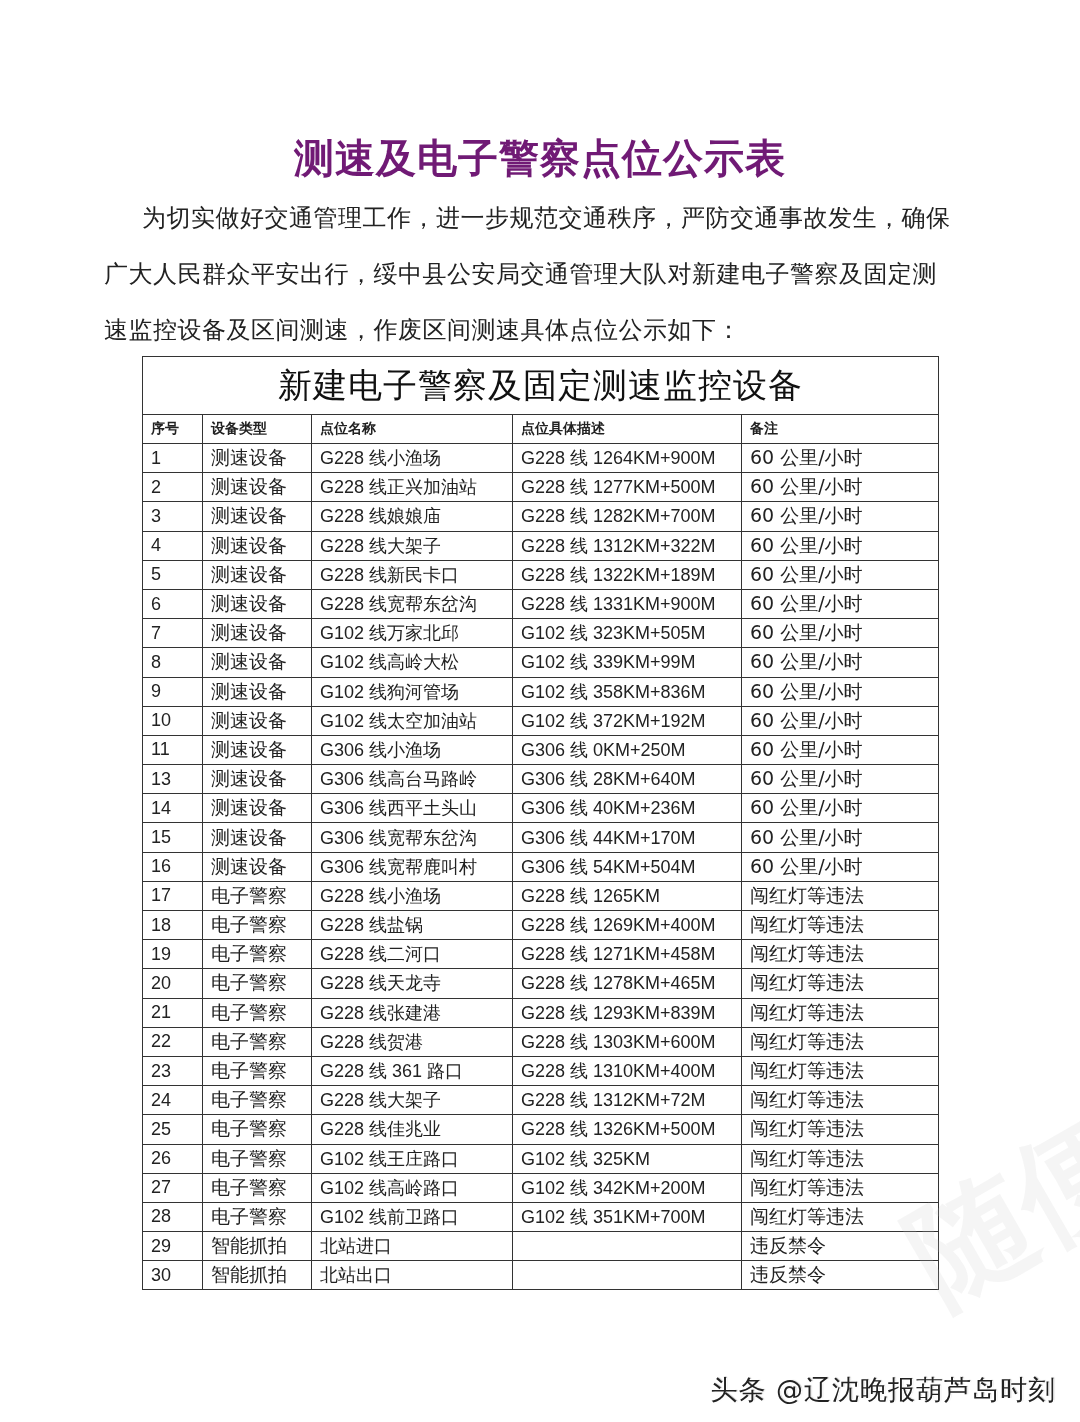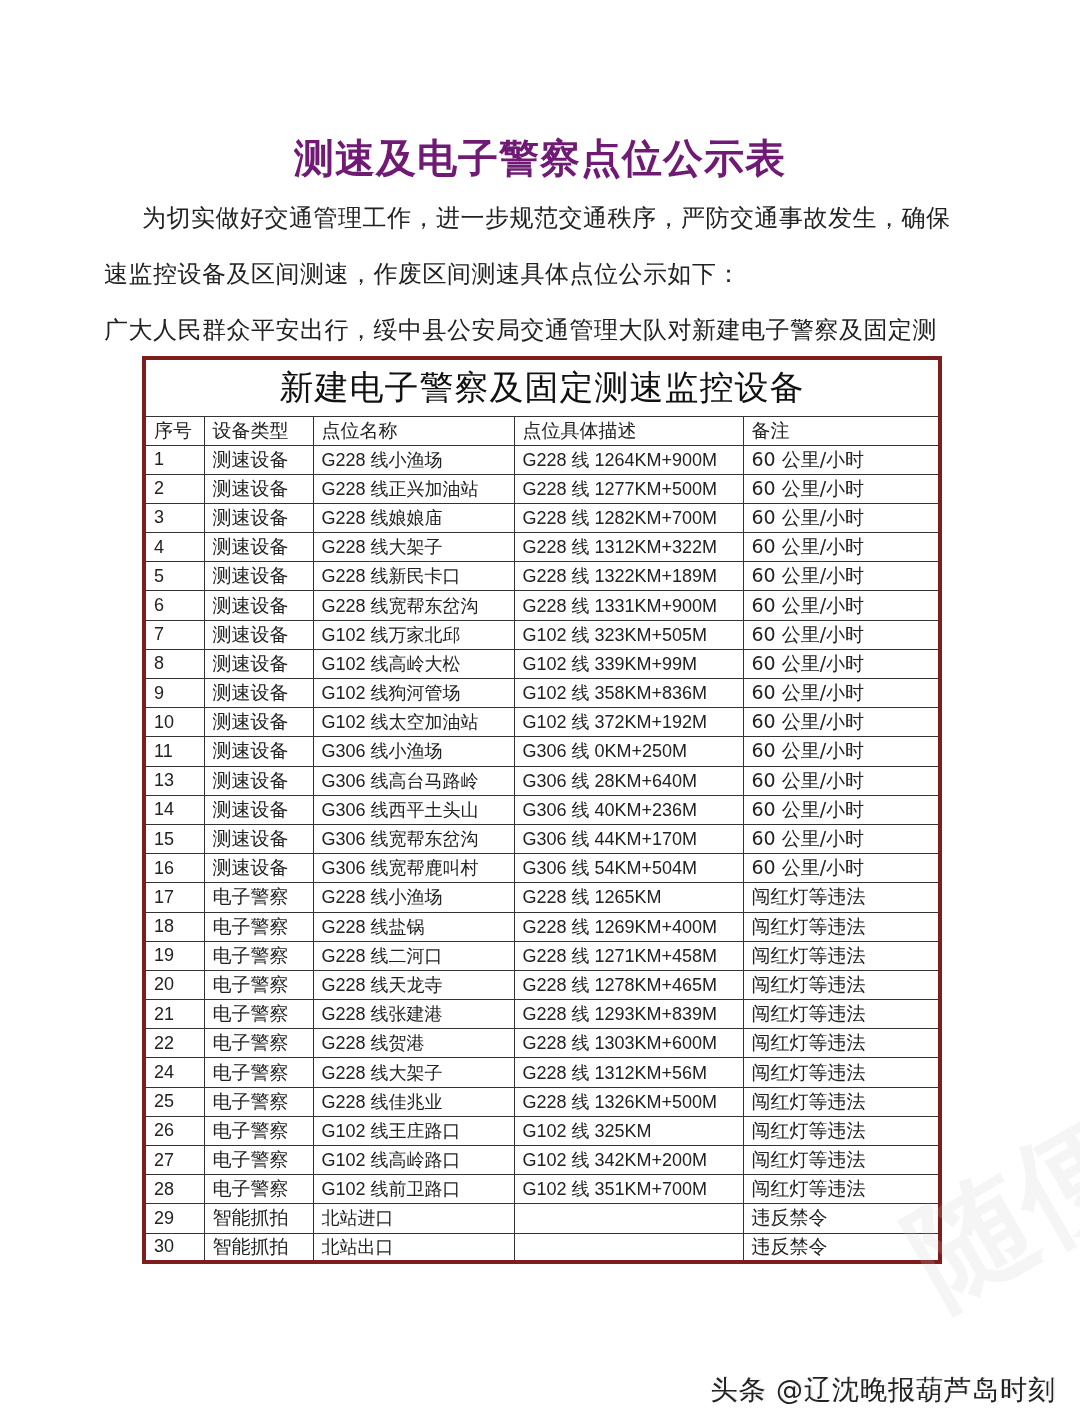--- a/index.html
+++ b/index.html
@@ -42,42 +42,42 @@
     .table-wrap {
       position: absolute;
       left: 142px;
       top: 356px;
       width: 796px;
     }
     table {
       width: 796px;
       border-collapse: collapse;
       table-layout: fixed;
-      border: 4px solid #7f1d1d;
+      border: 1px solid #7f1d1d;
     }
     th, td {
       border: 1.5px solid #333;
       text-align: left;
       vertical-align: middle;
       white-space: nowrap;
       overflow: hidden;
     }
     .table-caption-cell {
       height: 58px;
       text-align: center;
       font-family: "DejaVu Serif", "Liberation Serif", serif;
       font-size: 34px;
       font-weight: normal;
       color: #111;
       letter-spacing: 1px;
     }
     .col-head th {
       height: 29px;
-      font-size: 19px;
-      font-weight: normal;
+      font-size: 14px;
+      font-weight: bold;
       padding-left: 8px;
       color: #222;
     }
     tbody td {
       height: 29.2px;
       font-size: 18px;
       padding-left: 8px;
       color: #222;
       font-family: "Liberation Sans", "DejaVu Sans", sans-serif;
     }
@@ -105,22 +105,22 @@
       letter-spacing: 1px;
     }
   </style>
 </head>
 <body>
 
 <h1 class="doc-title">测速及电子警察点位公示表</h1>
 
 <div class="intro">
   <span class="line first">为切实做好交通管理工作，进一步规范交通秩序，严防交通事故发生，确保</span>
+  <span class="line">广大人民群众平安出行，绥中县公安局交通管理大队对新建电子警察及固定测</span>
   <span class="line">速监控设备及区间测速，作废区间测速具体点位公示如下：</span>
-  <span class="line">广大人民群众平安出行，绥中县公安局交通管理大队对新建电子警察及固定测</span>
 </div>
 
 <div class="table-wrap">
   <table>
     <colgroup>
       <col style="width:60px">
       <col style="width:109px">
       <col style="width:201px">
       <col style="width:229px">
       <col style="width:197px">
@@ -279,24 +279,31 @@
           <td class="cn">闯红灯等违法</td>
         </tr>
         <tr>
           <td>22</td>
           <td class="cn">电子警察</td>
           <td>G228 线贺港</td>
           <td>G228 线 1303KM+600M</td>
           <td class="cn">闯红灯等违法</td>
         </tr>
         <tr>
+          <td>23</td>
+          <td class="cn">电子警察</td>
+          <td>G228 线 361 路口</td>
+          <td>G228 线 1310KM+400M</td>
+          <td class="cn">闯红灯等违法</td>
+        </tr>
+        <tr>
           <td>24</td>
           <td class="cn">电子警察</td>
           <td>G228 线大架子</td>
-          <td>G228 线 1312KM+56M</td>
+          <td>G228 线 1312KM+72M</td>
           <td class="cn">闯红灯等违法</td>
         </tr>
         <tr>
           <td>25</td>
           <td class="cn">电子警察</td>
           <td>G228 线佳兆业</td>
           <td>G228 线 1326KM+500M</td>
           <td class="cn">闯红灯等违法</td>
         </tr>
         <tr>

